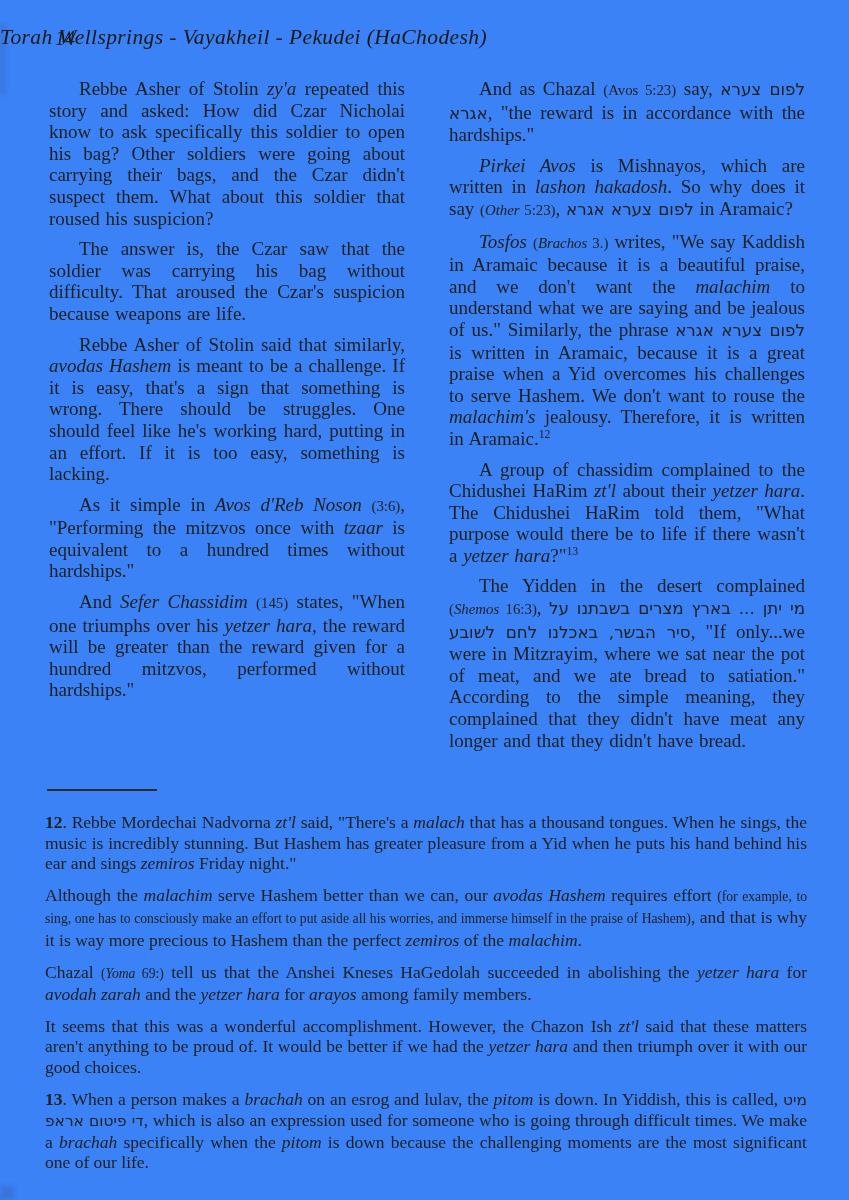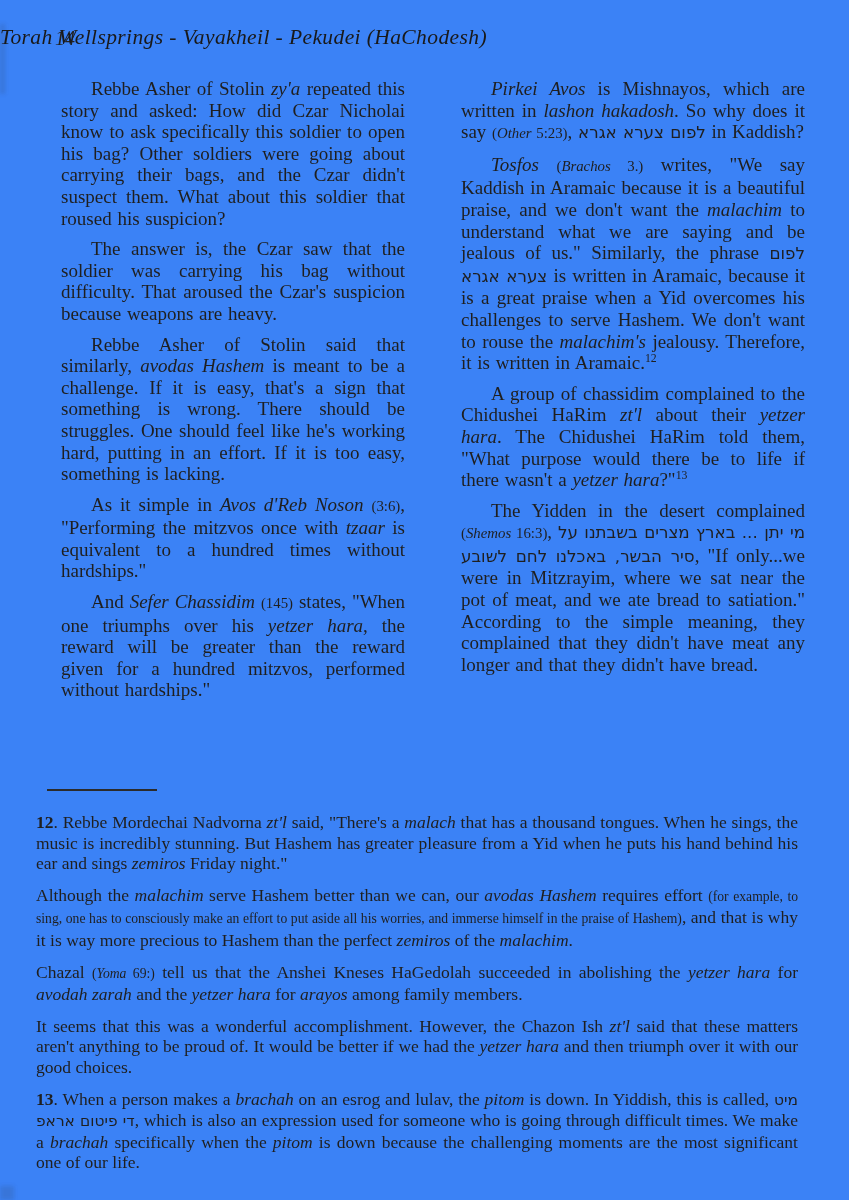--- a/index.html
+++ b/index.html
@@ -33,21 +33,21 @@
     position: absolute; left: 45px; top: 78px;
     width: 760px;
     display: flex; gap: 40px;
   }
   .column { width: 360px; }
 
   .para {
     font-size: 19px; line-height: 21.6px;
     text-align: justify;
     text-indent: 30px;
-    margin: 0 0 9px 16px;
+    margin: 0 0 9px 4px;
     word-spacing: 1px;
   }
 
   .s-n { }
   .s-i { font-style: italic; }
   .s-b { font-weight: bold; }
   .s-c { font-size: 0.78em; }
   .s-ci { font-size: 0.78em; font-style: italic; }
   .s-h {
     direction: rtl; unicode-bidi: isolate;
@@ -56,21 +56,21 @@
   }
   .s-sup { vertical-align: super; font-size: 0.62em; line-height: 0; }
 
   .footnote-separator {
     position: absolute; left: 47px; top: 789px;
     width: 110px; height: 0;
     border-top: 2px solid #2b2b2b;
   }
 
   .footnotes {
-    position: absolute; left: 36px; top: 812px;
+    position: absolute; left: 45px; top: 812px;
     width: 762px;
   }
   .footnote {
     font-size: 17.5px; line-height: 20.6px;
     text-align: justify;
     text-indent: 0;
     margin: 0 0 11px 0;
   }
 </style>
 </head>
@@ -80,27 +80,28 @@
 
   <div class="scan-artifact artifact-top-left"></div>
   <div class="scan-artifact artifact-bottom-left"></div>
 
   <div class="page-number">14</div>
   <div class="page-title">Torah Wellsprings - Vayakheil - Pekudei (HaChodesh)</div>
 
   <div class="columns">
     <div class="column">
       <p class="para"><span class="s-n">Rebbe Asher of Stolin </span><span class="s-i">zy'a</span><span class="s-n"> repeated this story and asked: How did Czar Nicholai know to ask specifically this soldier to open his bag? Other soldiers were going about carrying their bags, and the Czar didn't suspect them. What about this soldier that roused his suspicion?</span></p>
-      <p class="para"><span class="s-n">The answer is, the Czar saw that the soldier was carrying his bag without difficulty. That aroused the Czar's suspicion because weapons are heavy.</span></p>
+      <p class="para"><span class="s-n">The answer is, the Czar saw that the soldier was carrying his bag without difficulty. That aroused the Czar's suspicion because weapons are life.</span></p>
       <p class="para"><span class="s-n">Rebbe Asher of Stolin said that similarly, </span><span class="s-i">avodas Hashem</span><span class="s-n"> is meant to be a challenge. If it is easy, that's a sign that something is wrong. There should be struggles. One should feel like he's working hard, putting in an effort. If it is too easy, something is lacking.</span></p>
       <p class="para"><span class="s-n">As it simple in </span><span class="s-i">Avos d'Reb Noson</span><span class="s-n"> </span><span class="s-c">(3:6)</span><span class="s-n">, "Performing the mitzvos once with </span><span class="s-i">tzaar</span><span class="s-n"> is equivalent to a hundred times without hardships."</span></p>
       <p class="para"><span class="s-n">And </span><span class="s-i">Sefer Chassidim</span><span class="s-n"> </span><span class="s-c">(145)</span><span class="s-n"> states, "When one triumphs over his </span><span class="s-i">yetzer hara</span><span class="s-n">, the reward will be greater than the reward given for a hundred mitzvos, performed without hardships."</span></p>
     </div>
     <div class="column">
-      <p class="para"><span class="s-i">Pirkei Avos</span><span class="s-n"> is Mishnayos, which are written in </span><span class="s-i">lashon hakadosh</span><span class="s-n">. So why does it say </span><span class="s-c">(</span><span class="s-ci">Other</span><span class="s-c"> 5:23)</span><span class="s-n">, </span><span class="s-h">לפום צערא אגרא</span><span class="s-n"> in Kaddish?</span></p>
+      <p class="para"><span class="s-n">And as Chazal </span><span class="s-c">(Avos 5:23)</span><span class="s-n"> say, </span><span class="s-h">לפום צערא אגרא</span><span class="s-n">, "the reward is in accordance with the hardships."</span></p>
+      <p class="para"><span class="s-i">Pirkei Avos</span><span class="s-n"> is Mishnayos, which are written in </span><span class="s-i">lashon hakadosh</span><span class="s-n">. So why does it say </span><span class="s-c">(</span><span class="s-ci">Other</span><span class="s-c"> 5:23)</span><span class="s-n">, </span><span class="s-h">לפום צערא אגרא</span><span class="s-n"> in Aramaic?</span></p>
       <p class="para"><span class="s-i">Tosfos</span><span class="s-n"> </span><span class="s-c">(</span><span class="s-ci">Brachos</span><span class="s-c"> 3.)</span><span class="s-n"> writes, "We say Kaddish in Aramaic because it is a beautiful praise, and we don't want the </span><span class="s-i">malachim</span><span class="s-n"> to understand what we are saying and be jealous of us." Similarly, the phrase </span><span class="s-h">לפום צערא אגרא</span><span class="s-n"> is written in Aramaic, because it is a great praise when a Yid overcomes his challenges to serve Hashem. We don't want to rouse the </span><span class="s-i">malachim's</span><span class="s-n"> jealousy. Therefore, it is written in Aramaic.</span><span class="s-sup">12</span></p>
       <p class="para"><span class="s-n">A group of chassidim complained to the Chidushei HaRim </span><span class="s-i">zt'l</span><span class="s-n"> about their </span><span class="s-i">yetzer hara</span><span class="s-n">. The Chidushei HaRim told them, "What purpose would there be to life if there wasn't a </span><span class="s-i">yetzer hara</span><span class="s-n">?"</span><span class="s-sup">13</span></p>
       <p class="para"><span class="s-n">The Yidden in the desert complained </span><span class="s-c">(</span><span class="s-ci">Shemos</span><span class="s-c"> 16:3)</span><span class="s-n">, </span><span class="s-h">מי יתן ... בארץ מצרים בשבתנו על סיר הבשר, באכלנו לחם לשובע</span><span class="s-n">, "If only...we were in Mitzrayim, where we sat near the pot of meat, and we ate bread to satiation." According to the simple meaning, they complained that they didn't have meat any longer and that they didn't have bread.</span></p>
     </div>
   </div>
 
   <div class="footnote-separator"></div>
 
   <div class="footnotes">
     <p class="footnote"><span class="s-b">12</span><span class="s-n">. Rebbe Mordechai Nadvorna </span><span class="s-i">zt'l</span><span class="s-n"> said, "There's a </span><span class="s-i">malach</span><span class="s-n"> that has a thousand tongues. When he sings, the music is incredibly stunning. But Hashem has greater pleasure from a Yid when he puts his hand behind his ear and sings </span><span class="s-i">zemiros</span><span class="s-n"> Friday night."</span></p>

